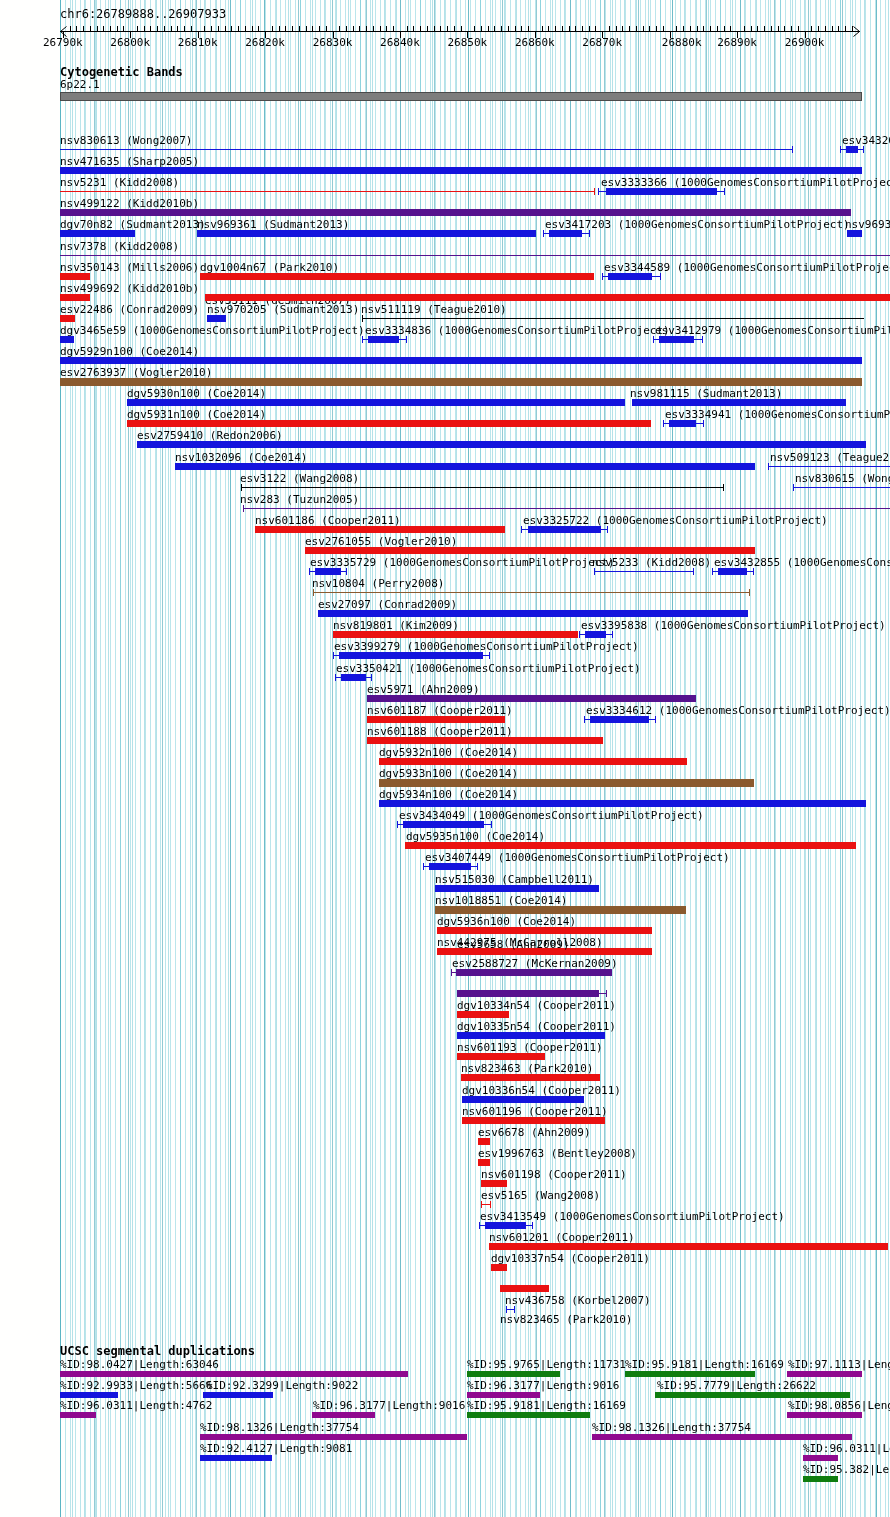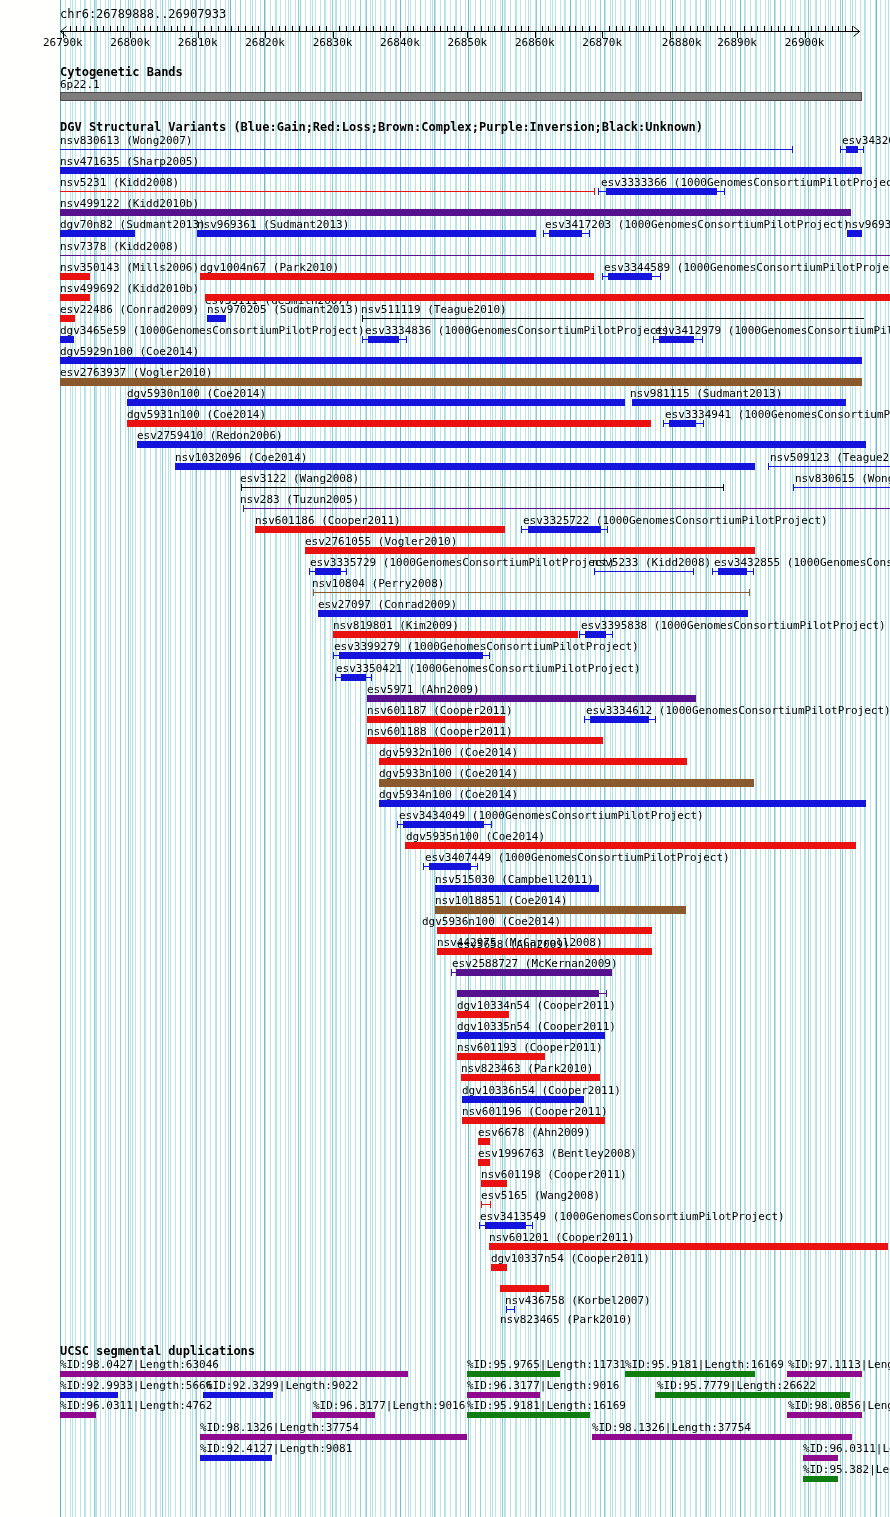--- a/index.html
+++ b/index.html
@@ -159,21 +159,20 @@
       <div class="lbl tick" style="left: 467.38px; top: 37px;">26850k</div>
       <div class="lbl tick" style="left: 534.81px; top: 37px;">26860k</div>
       <div class="lbl tick" style="left: 602.24px; top: 37px;">26870k</div>
       <div class="lbl tick" style="left: 669.67px; top: 37px; margin-left: 12px;">26880k</div>
       <div class="lbl tick" style="left: 737.1px; top: 37px;">26890k</div>
       <div class="lbl tick" style="left: 804.53px; top: 37px;">26900k</div>
     </div>
   <div class="hdr" style="left:60px;top:66px">Cytogenetic Bands</div>
   <div class="lbl" style="left:60px;top:79px">6p22.1</div>
   <div class="g" id="cytoband-bar" style="left: 60px; top: 92px; width: 802px; height: 9px; border: 1px solid rgb(74, 74, 74); box-sizing: border-box; background: rgb(125, 125, 125);"></div>
-  <div class="hdr" style="left:60px;top:121px">DGV Structural Variants (Blue:Gain;Red:Loss;Brown:Complex;Purple:Inversion;Black:Unknown)</div>
   <div id="dgv-track">
       <div class="lbl" style="position: absolute; left: 60px; top: 135px;">nsv830613 (Wong2007)</div>
       <div style="position: absolute; left: 60px; top: 149px; width: 732px; height: 1px; background: rgb(20, 20, 221);"></div>
       <div style="position: absolute; left: 792px; top: 146px; width: 1px; height: 7px; background: rgb(20, 20, 221);"></div>
       <div class="lbl" style="position: absolute; left: 842px; top: 135px;">esv34326</div>
       <div style="position: absolute; left: 840px; top: 149px; width: 23px; height: 1px; background: rgb(20, 20, 221);"></div>
       <div style="position: absolute; left: 840px; top: 146px; width: 1px; height: 7px; background: rgb(20, 20, 221);"></div>
       <div style="position: absolute; left: 863px; top: 146px; width: 1px; height: 7px; background: rgb(20, 20, 221);"></div>
       <div style="position: absolute; left: 846px; top: 146px; width: 12px; height: 7px; background: rgb(20, 20, 221);"></div>
       <div class="lbl" style="position: absolute; left: 60px; top: 156px;">nsv471635 (Sharp2005)</div>
@@ -337,21 +336,21 @@
       <div style="position: absolute; left: 405px; top: 842px; width: 451px; height: 7px; background: rgb(234, 17, 17);"></div>
       <div class="lbl" style="position: absolute; left: 425px; top: 852px;">esv3407449 (1000GenomesConsortiumPilotProject)</div>
       <div style="position: absolute; left: 423px; top: 866px; width: 54px; height: 1px; background: rgb(20, 20, 221);"></div>
       <div style="position: absolute; left: 423px; top: 863px; width: 1px; height: 7px; background: rgb(20, 20, 221);"></div>
       <div style="position: absolute; left: 477px; top: 863px; width: 1px; height: 7px; background: rgb(20, 20, 221);"></div>
       <div style="position: absolute; left: 429px; top: 863px; width: 42px; height: 7px; background: rgb(20, 20, 221);"></div>
       <div class="lbl" style="position: absolute; left: 435px; top: 874px;">nsv515030 (Campbell2011)</div>
       <div style="position: absolute; left: 435px; top: 885px; width: 164px; height: 7px; background: rgb(20, 20, 221);"></div>
       <div class="lbl" style="position: absolute; left: 435px; top: 895px;">nsv1018851 (Coe2014)</div>
       <div style="position: absolute; left: 435px; top: 906px; width: 251px; height: 8px; background: rgb(138, 90, 46);"></div>
-      <div class="lbl" style="position: absolute; left: 422px; top: 916px;">dgv5936n100 (Coe2014)</div>
+      <div class="lbl" style="position: absolute; left: 437px; top: 916px;">dgv5936n100 (Coe2014)</div>
       <div style="position: absolute; left: 437px; top: 927px; width: 215px; height: 7px; background: rgb(234, 17, 17);"></div>
       <div class="lbl" style="position: absolute; left: 437px; top: 937px;">nsv442975 (McCarroll2008)</div>
       <div style="position: absolute; left: 437px; top: 948px; width: 215px; height: 7px; background: rgb(234, 17, 17);"></div>
       <div class="lbl" style="position: absolute; left: 452px; top: 958px;">esv2588727 (McKernan2009)</div>
       <div style="position: absolute; left: 451px; top: 972px; width: 160px; height: 1px; background: rgb(86, 18, 142);"></div>
       <div style="position: absolute; left: 451px; top: 969px; width: 1px; height: 7px; background: rgb(86, 18, 142);"></div>
       <div style="position: absolute; left: 611px; top: 969px; width: 1px; height: 7px; background: rgb(86, 18, 142);"></div>
       <div style="position: absolute; left: 456px; top: 969px; width: 155px; height: 7px; background: rgb(86, 18, 142);"></div>
       <div class="lbl" style="position: absolute; left: 457px; top: 939px;">esv5658 (Ahn2009)</div>
       <div style="position: absolute; left: 457px; top: 993px; width: 149px; height: 1px; background: rgb(86, 18, 142);"></div>

